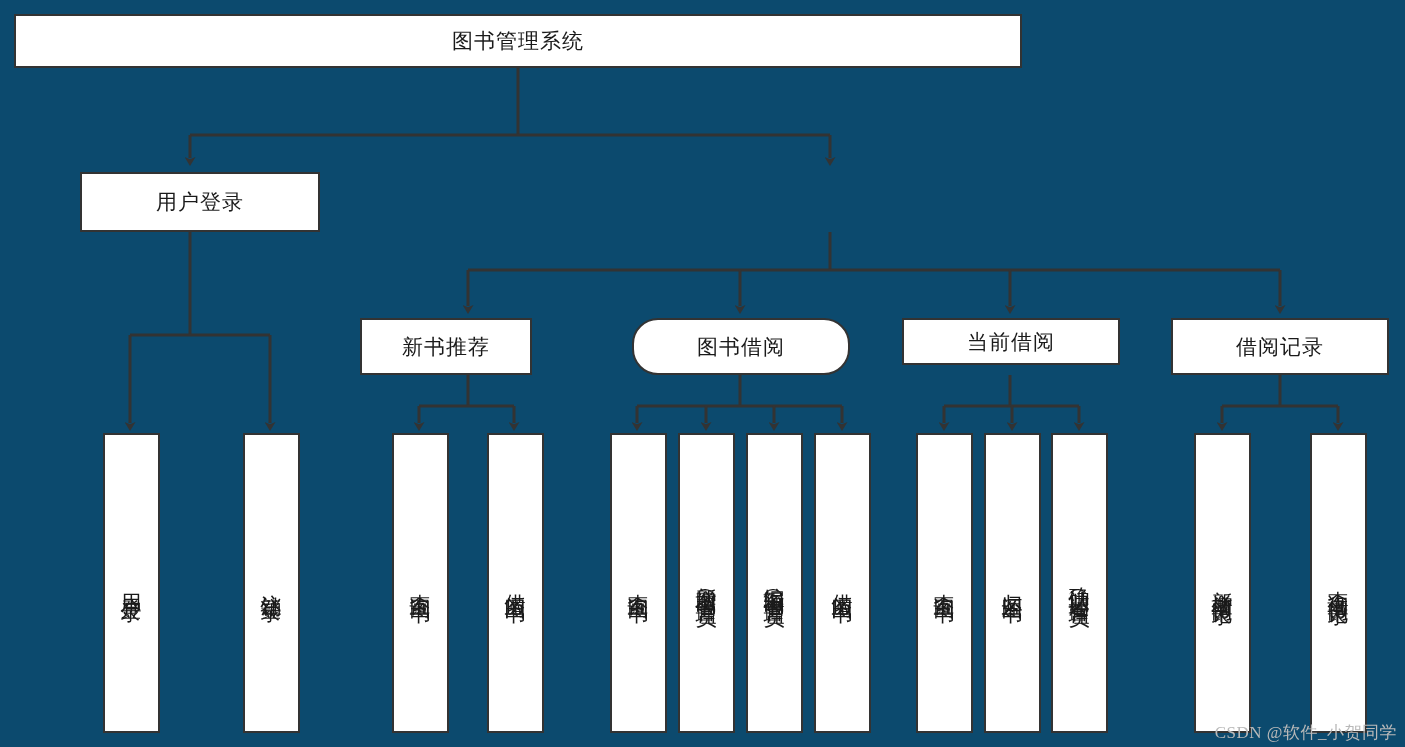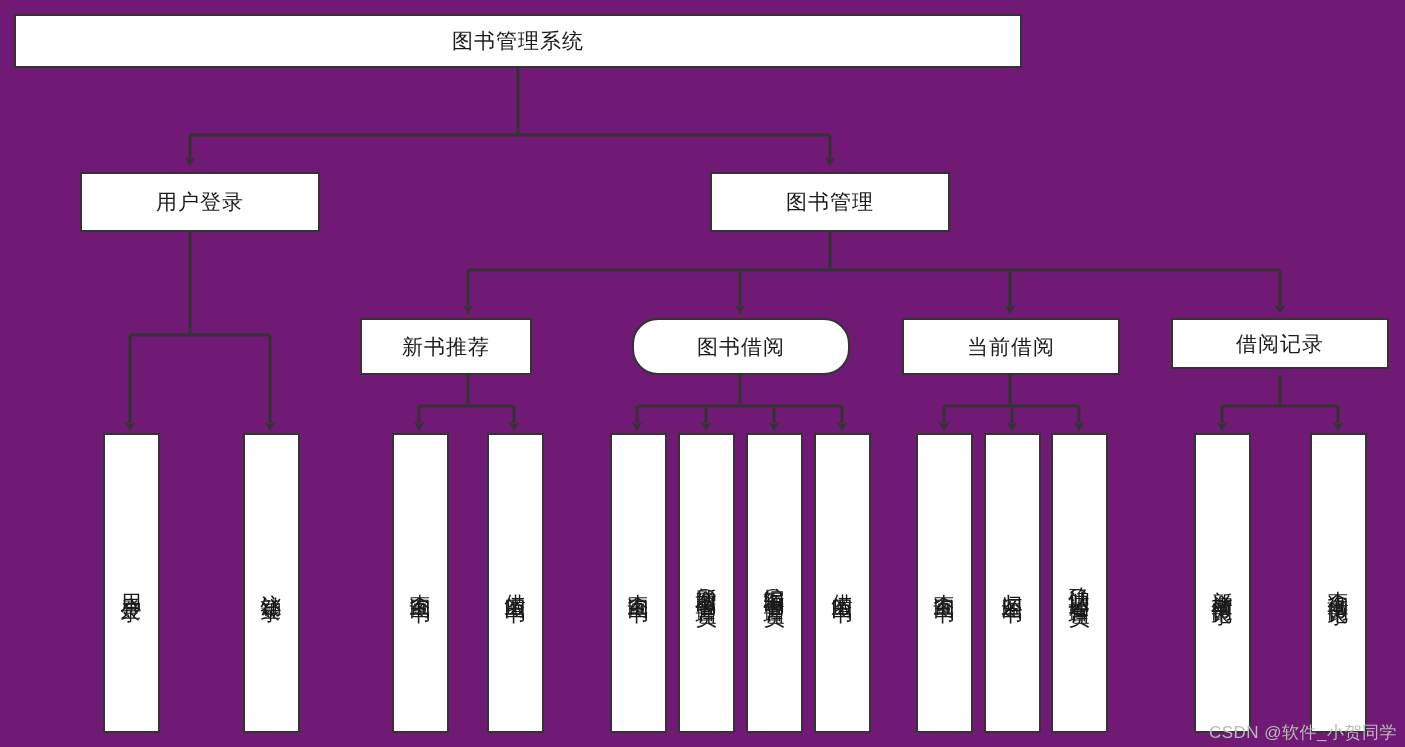--- a/index.html
+++ b/index.html
@@ -5,21 +5,21 @@
 <style>
   html, body {
     margin: 0;
     padding: 0;
     background: #ffffff;
   }
   #canvas {
     position: relative;
     width: 1405px;
     height: 747px;
-    background: #701a75;
+    background: #0c4a6e;
     font-family: "Liberation Sans", "DejaVu Sans", sans-serif;
     overflow: hidden;
   }
   .node {
     position: absolute;
     box-sizing: border-box;
     background: #ffffff;
     border: 2px solid #333333;
     display: flex;
     align-items: center;
@@ -56,20 +56,21 @@
     pointer-events: none;
   }
   .watermark {
     position: absolute;
     right: 8px;
     bottom: 3px;
     font-size: 17px;
     color: #b9b9b9;
     letter-spacing: 0.5px;
     white-space: nowrap;
+    font-family: Liberation Serif, serif;
   }
 </style>
 </head>
 <body>
 
 <div id="canvas">
 
   <svg class="connectors" width="1405" height="747" viewBox="0 0 1405 747">
     <defs>
       <marker id="arrow" markerWidth="9" markerHeight="11" refX="1" refY="5.5" orient="auto" markerUnits="userSpaceOnUse">
@@ -120,34 +121,31 @@
     </g>
   </svg>
 
   <div class="node h" style="left:14px; top:14px; width:1008px; height:54px;">
     <span>图书管理系统</span>
   </div>
 
   <div class="node h" style="left:80px; top:172px; width:240px; height:60px;">
     <span>用户登录</span>
   </div>
-  <div class="node h" style="left:710px; top:172px; width:240px; height:60px;">
-    <span>图书管理</span>
-  </div>
 
   <div class="node h" style="left:360px; top:318px; width:172px; height:57px;">
     <span>新书推荐</span>
   </div>
   <div class="node h" style="left:632px; top:318px; width:218px; height:57px;border-radius:26px;">
     <span>图书借阅</span>
   </div>
-  <div class="node h" style="left:902px; top:318px; width:218px; height:57px;text-align:center;">
+  <div class="node h" style="left:902px; top:318px; width:218px; height:47px;text-align:center;">
     <span>当前借阅</span>
   </div>
-  <div class="node h" style="left:1171px; top:318px; width:218px; height:51px;">
+  <div class="node h" style="left:1171px; top:318px; width:218px; height:57px;">
     <span>借阅记录</span>
   </div>
 
   <div class="node v" style="left:103px; top:433px; width:57px; height:300px;">
     <span class="vtext">用户登录</span>
   </div>
   <div class="node v" style="left:243px; top:433px; width:57px; height:300px;">
     <span class="vtext">注销登录</span>
   </div>
 

